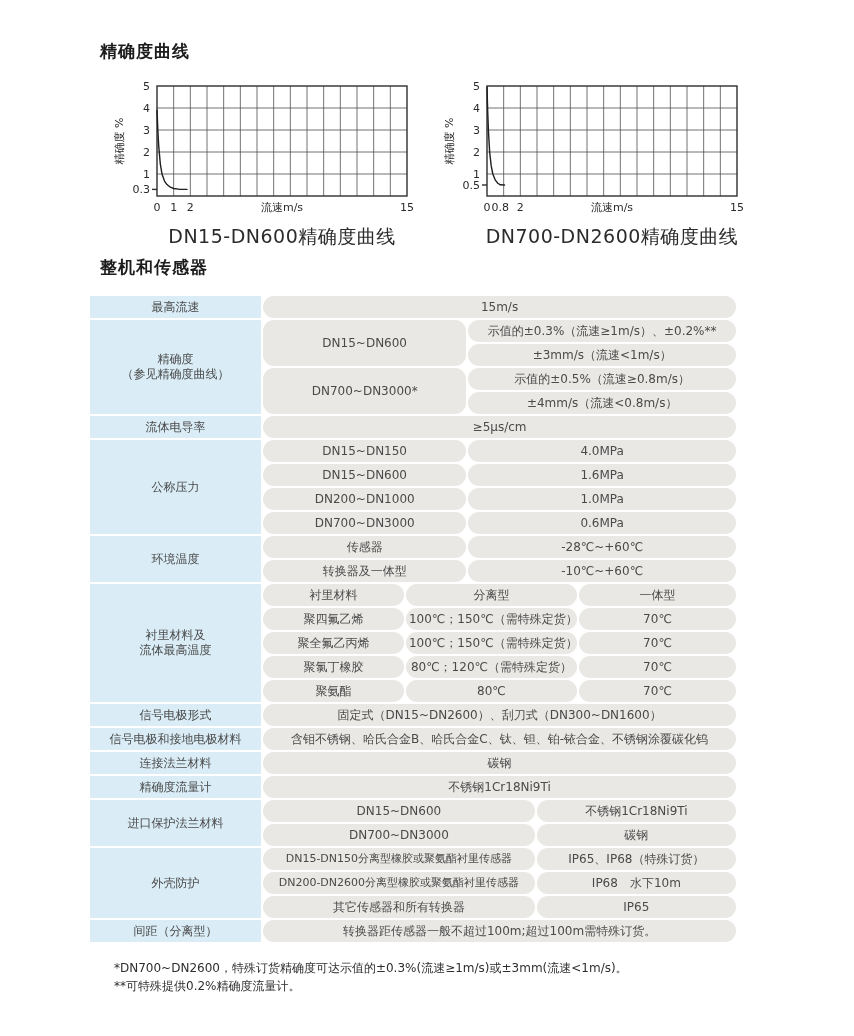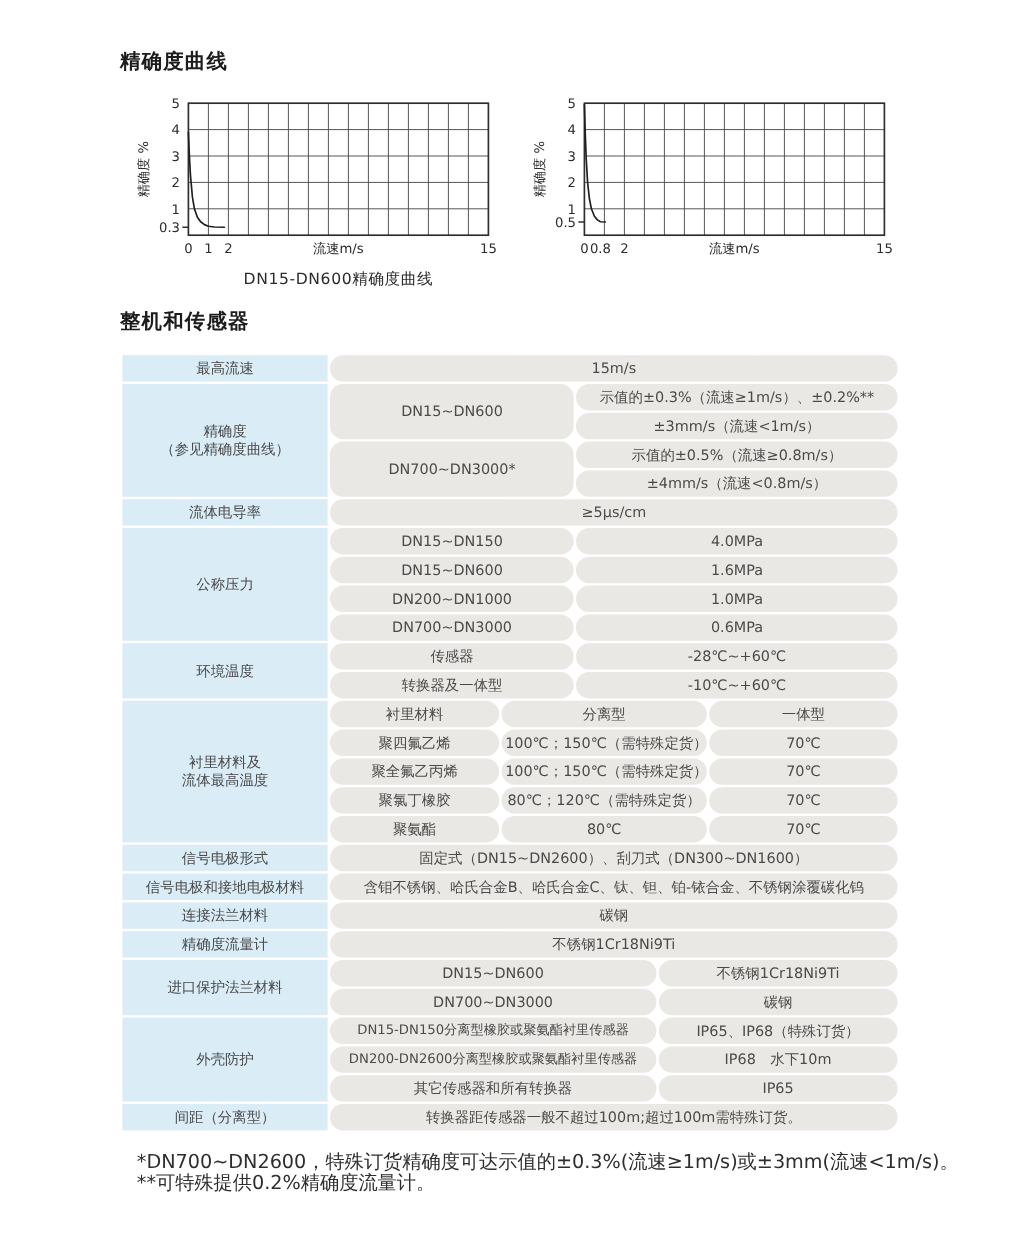--- a/index.html
+++ b/index.html
@@ -18,40 +18,40 @@
   .chart-block{position:absolute;top:76px;width:312px;}
   #chart-block-1{left:109px;}
   #chart-block-2{left:439px;}
   .chart-svg{display:block;width:310px;height:140px;}
   .chart-svg .grid{stroke:#4f4f4f;stroke-width:0.8;}
   .chart-svg .frame{stroke:#2e2e2e;stroke-width:1.4;fill:none;}
   .chart-svg .curve{stroke:#1f1f1f;stroke-width:1.4;fill:none;stroke-linejoin:round;stroke-linecap:round;}
   .chart-svg text{font-family:"DejaVu Sans",sans-serif;font-size:11px;fill:#2b2b2b;}
   .chart-caption{
     margin-left:40px;width:266px;margin-top:8px;text-align:center;
-    font-size:13px;color:#2b2b2b;letter-spacing:0.5px;
+    font-size:19px;color:#2b2b2b;letter-spacing:0.5px;
   }
 
   
   .spec-table{
-    position:absolute;left:100px;top:294px;
+    position:absolute;left:88px;top:294px;
     border-collapse:separate;border-spacing:2px;table-layout:fixed;
     width:650px;
   }
   .spec-table td{
     height:22px;padding:0 3px;text-align:center;vertical-align:middle;
     font-size:12px;line-height:1.25;color:#4a4a4a;overflow:hidden;white-space:nowrap;
   }
   .spec-table td.lbl{background:#daedf7;}
   .spec-table td.val{background:#e9e8e5;border-radius:11px;}
   .spec-table td.sm{font-size:11px;}
 
   .footnotes{
     position:absolute;left:114px;top:959px;width:640px;
-    font-size:16px;line-height:18px;color:#2e2e2e;
+    font-size:12px;line-height:18px;color:#2e2e2e;
   }
   .footnotes div{white-space:nowrap;}
 </style>
 </head>
 <body>
 
 <div class="page">
 
   <h2 class="sec-title" id="title1">精确度曲线</h2>
 
@@ -123,20 +123,21 @@
         <text x="41" y="113" text-anchor="end">0.5</text>
         <line x1="43" y1="109" x2="48" y2="109" class="frame"></line>
         <text x="48" y="135" text-anchor="middle">0</text>
         <text x="61.333333333333336" y="135" text-anchor="middle">0.8</text>
         <text x="81.33333333333334" y="135" text-anchor="middle">2</text>
         <text x="298" y="135" text-anchor="middle">15</text>
         <text x="173" y="135" text-anchor="middle">流速m/s</text>
         <text x="14" y="65" text-anchor="middle" transform="rotate(-90 14 65)">精确度 %</text>
         <polyline points="48,11.100000000000001 48.666666666666664,34.199999999999996 49.5,56.2 50.666666666666664,76 52.166666666666664,89.64 53.833333333333336,98 56.333333333333336,104.16 58.833333333333336,107.24 61.333333333333336,108.78 65.5,109" class="curve"></polyline>
       </svg>
+    <div class="chart-caption">DN700-DN2600精确度曲线</div>
   </div>
 
   <h2 class="sec-title" id="title2">整机和传感器</h2>
 
   <table class="spec-table">
     <colgroup>
       <col style="width:170px">
         <col style="width:140px">
         <col style="width:60px">
       <col style="width:66px">

